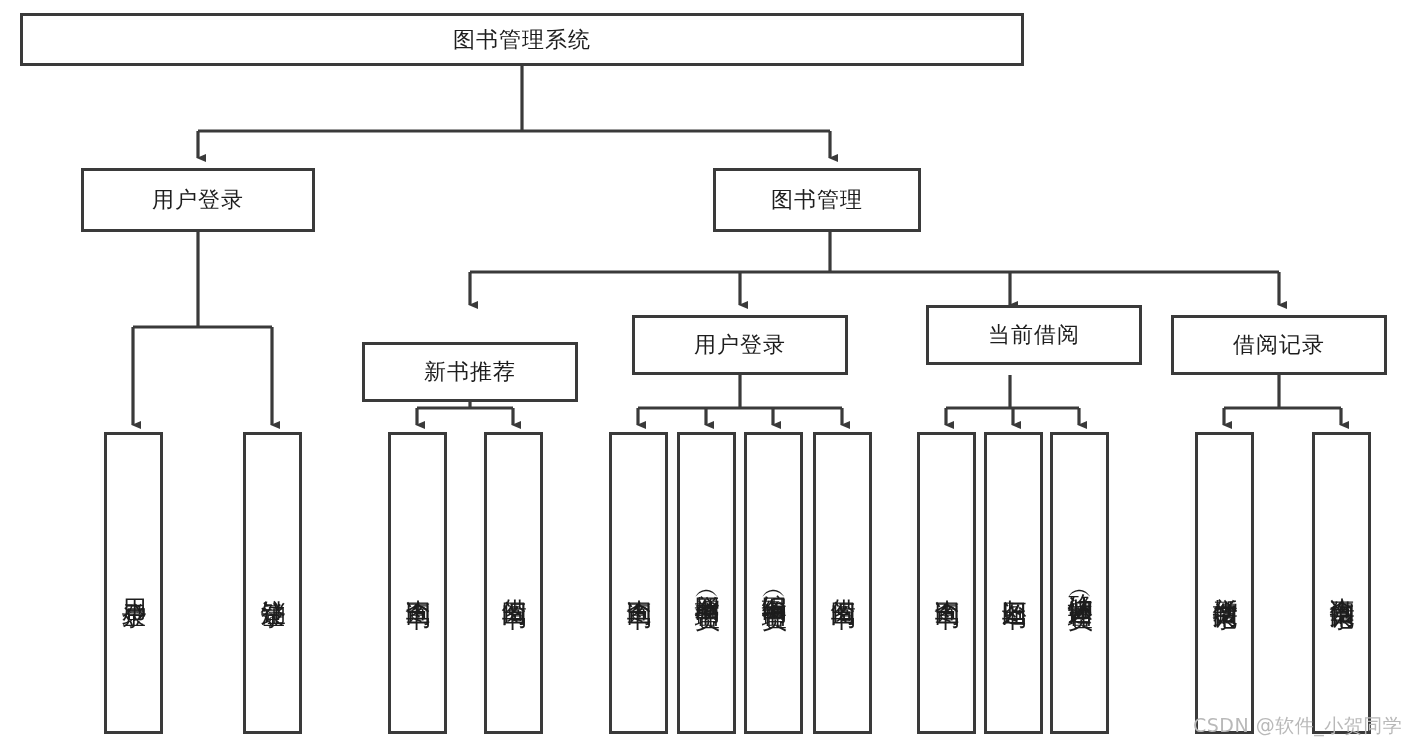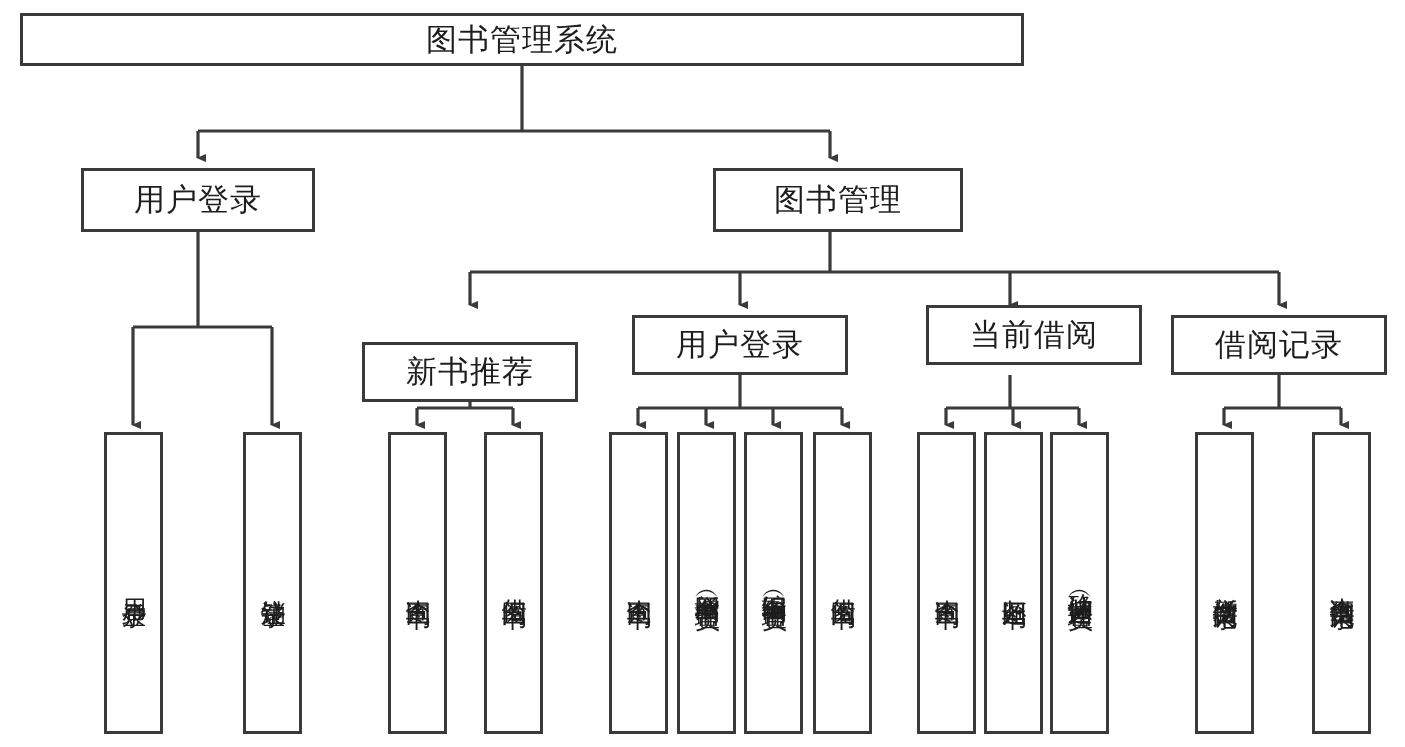--- a/index.html
+++ b/index.html
@@ -27,21 +27,21 @@
     position: absolute;
     box-sizing: border-box;
     border: 3px solid #3a3a3a;
     background: #ffffff;
     display: flex;
     align-items: center;
     justify-content: center;
     color: #1d1d1d;
   }
   .node.h {
-    font-size: 31px;
+    font-size: 22px;
     letter-spacing: 1px;
   }
   .node.v {
     writing-mode: vertical-rl;
     text-orientation: upright;
     font-size: 25px;
     line-height: 1.22;
     letter-spacing: 2px;
     padding: 4px 0;
     text-align: center;
@@ -107,21 +107,21 @@
       <path d="M1279,375 L1279,408"></path>
       <path d="M1224,408 L1341,408"></path>
       <path d="M1224,408 L1224,425" marker-end="url(#arw)"></path>
       <path d="M1341,408 L1341,425" marker-end="url(#arw)"></path>
     </g>
   </svg>
 
   <div class="node h" style="left:20px; top:13px; width:1004px; height:53px;">图书管理系统</div>
 
   <div class="node h" style="left:81px; top:168px; width:234px; height:64px;">用户登录</div>
-  <div class="node h" style="left:713px; top:168px; width:250px; height:64px;">图书管理</div>
+  <div class="node h" style="left:713px; top:168px; width:208px; height:64px;">图书管理</div>
 
   <div class="node h" style="left:362px; top:315px; width:216px; height:60px;margin-top:27px;">新书推荐</div>
   <div class="node h" style="left:632px; top:315px; width:216px; height:60px;">用户登录</div>
   <div class="node h" style="left:902px; top:305px; width:216px; height:60px;margin-left:24px;">当前借阅</div>
   <div class="node h" style="left:1171px; top:315px; width:216px; height:60px;">借阅记录</div>
 
   <div class="node v" style="left:104px; top:432px; width:59px; height:302px;">用户登录</div>
   <div class="node v" style="left:243px; top:432px; width:59px; height:302px;">注销登录</div>
 
   <div class="node v" style="left:388px; top:432px; width:59px; height:302px;">查询图书</div>
@@ -132,14 +132,15 @@
   <div class="node v" style="left:744px; top:432px; width:59px; height:302px;">编辑图书（管理员）</div>
   <div class="node v" style="left:813px; top:432px; width:59px; height:302px;">借阅图书</div>
 
   <div class="node v" style="left:917px; top:432px; width:59px; height:302px;">查询图书</div>
   <div class="node v" style="left:984px; top:432px; width:59px; height:302px;">归还图书</div>
   <div class="node v" style="left:1050px; top:432px; width:59px; height:302px;">确认归还（管理员）</div>
 
   <div class="node v" style="left:1195px; top:432px; width:59px; height:302px;">新增借阅记录</div>
   <div class="node v" style="left:1312px; top:432px; width:59px; height:302px;">查询借阅记录</div>
 
+  <div class="watermark" style="left:1193px; top:713px;">CSDN @软件_小贺同学</div>
 
 </div>
 
 </body></html>

